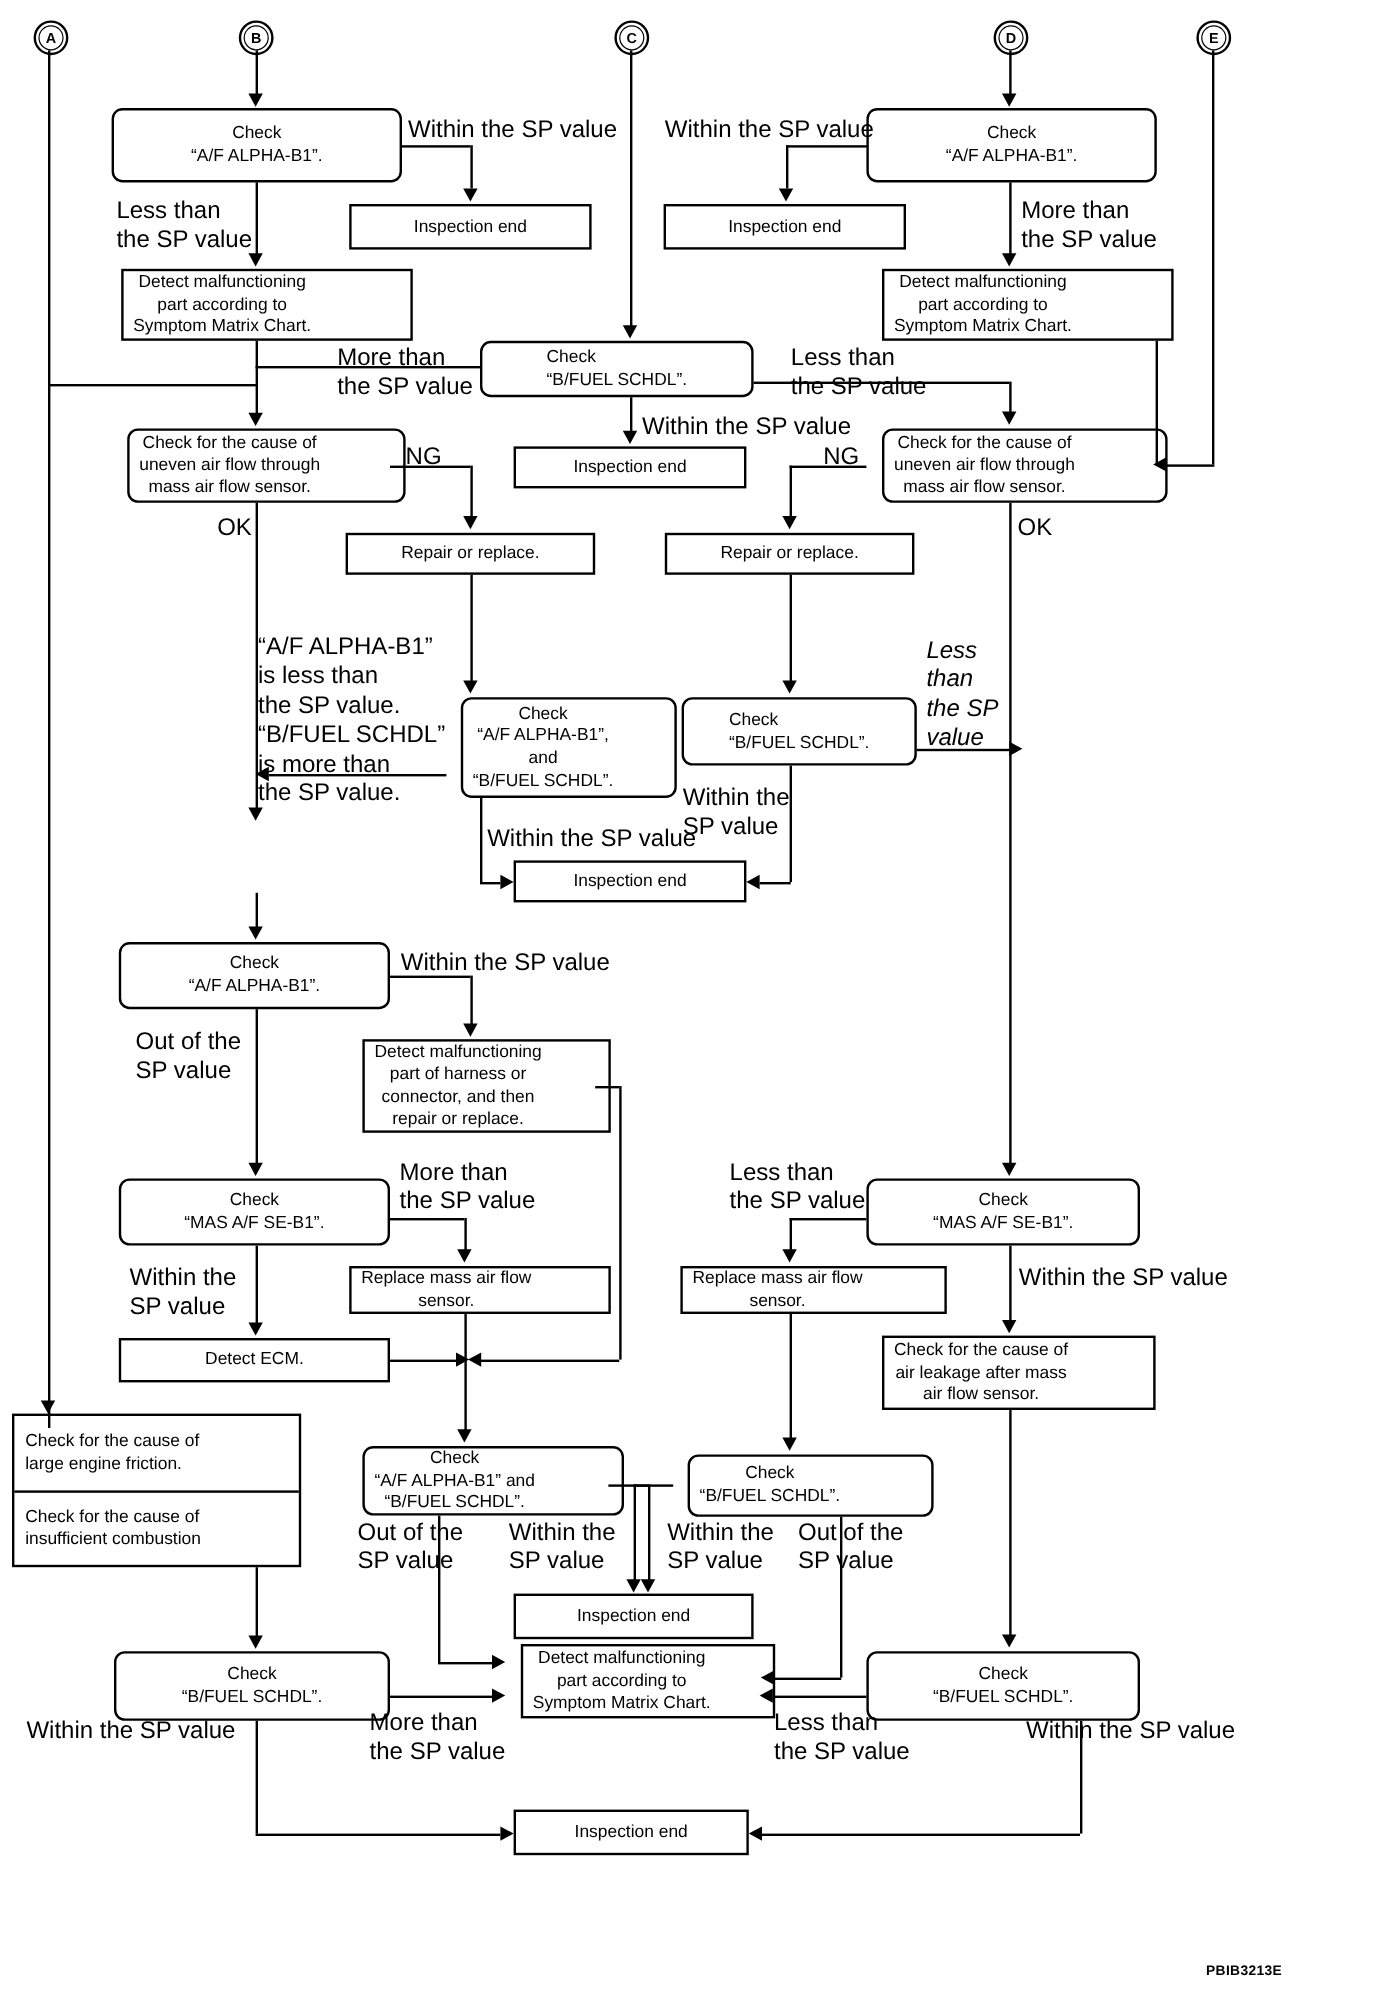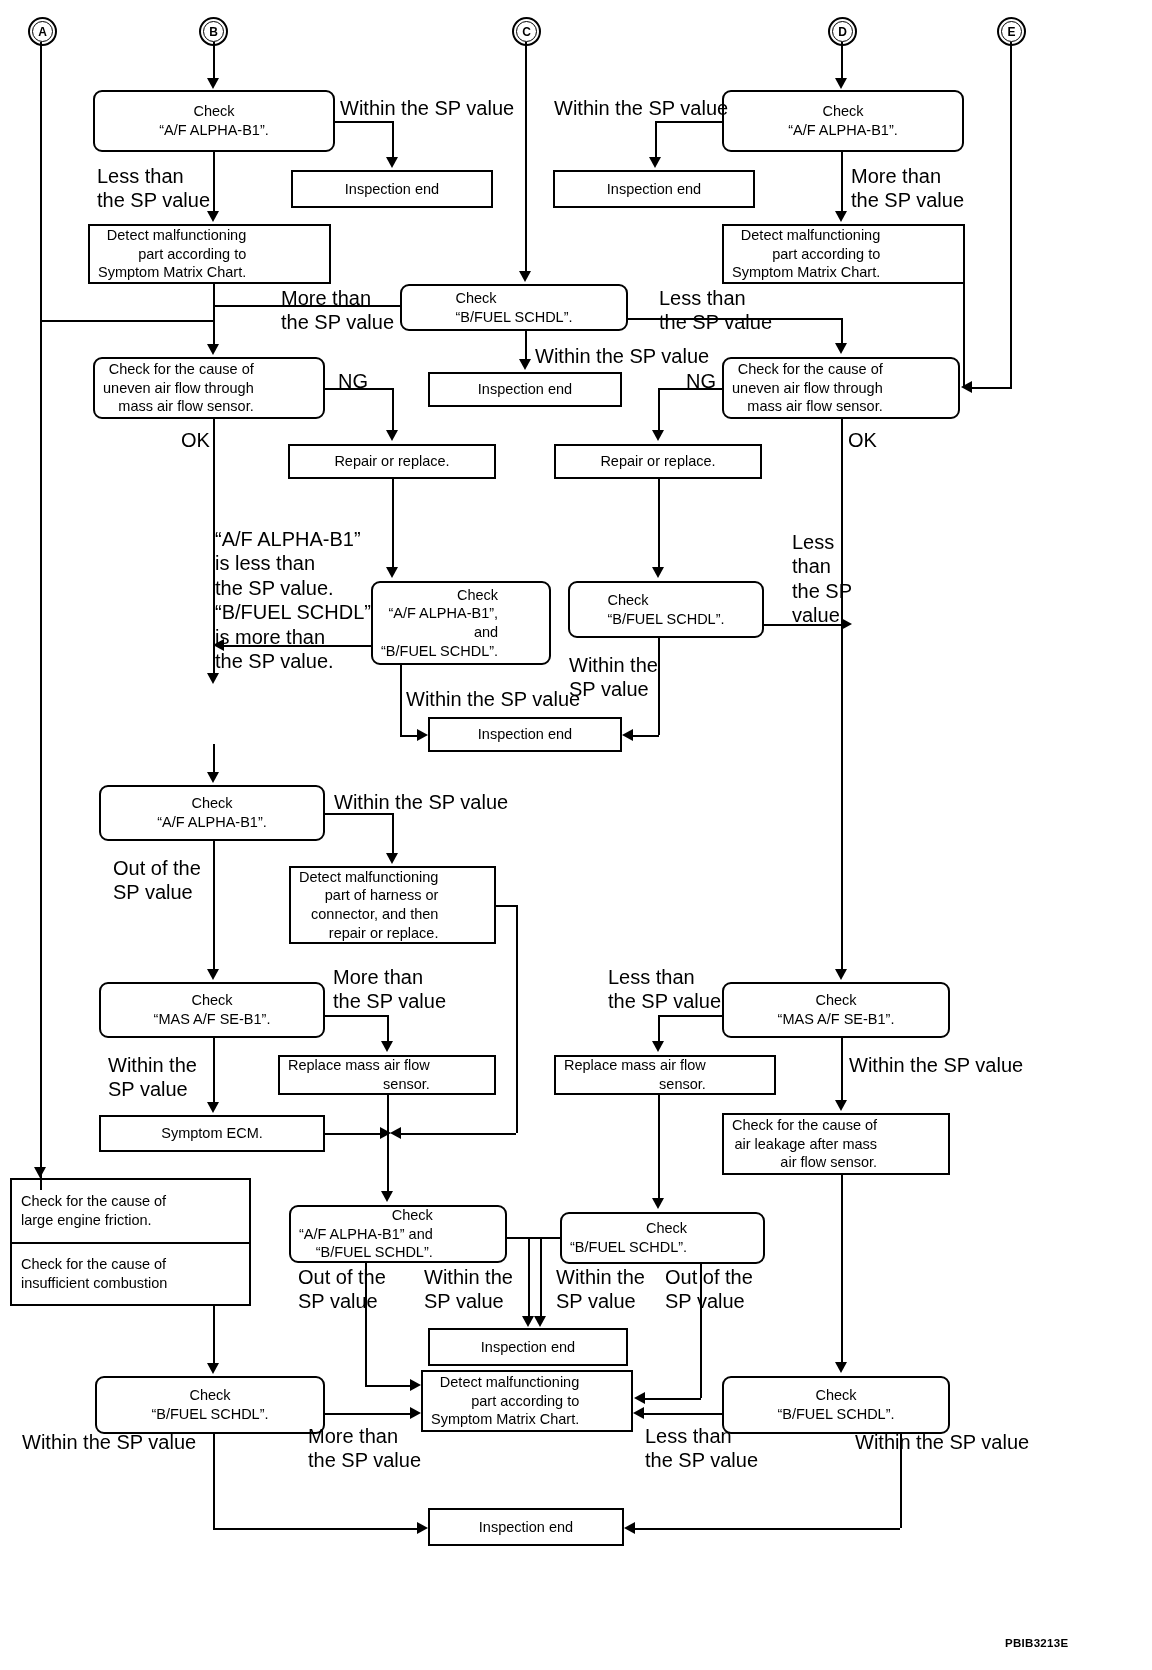--- a/index.html
+++ b/index.html
@@ -4,21 +4,21 @@
 <style>
   html,body{margin:0;padding:0;background:#ffffff;}
   #canvas{position:relative;width:1152px;height:1670px;background:#ffffff;
           font-family:"Liberation Sans","DejaVu Sans",sans-serif;color:#000000;
           overflow:hidden;}
   
   .box{position:absolute;box-sizing:border-box;border:2px solid #000;background:#fff;
        font-size:14.5px;line-height:1.28;padding:5px 8px;white-space:pre-line;}
   .box.rnd{border-radius:9px;}
   .box.ctr{display:flex;align-items:center;justify-content:center;text-align:center;}
-  .box.lft{display:flex;align-items:center;justify-content:flex-start;text-align:right;}
+  .box.lft{display:flex;align-items:center;justify-content:flex-start;text-align:center;margin-left:13px;}
   .box.cl{display:flex;align-items:center;justify-content:center;text-align:left;}
   
   .h{position:absolute;height:0;border-top:2px solid #000;}
   .v{position:absolute;width:0;border-left:2px solid #000;}
   
   .ar{position:absolute;width:0;height:0;}
   .ar.d{border-left:6px solid transparent;border-right:6px solid transparent;border-top:11px solid #000;}
   .ar.l{border-top:6px solid transparent;border-bottom:6px solid transparent;border-right:11px solid #000;}
   .ar.r{border-top:6px solid transparent;border-bottom:6px solid transparent;border-left:11px solid #000;}
   
@@ -104,21 +104,21 @@
   <div class="box rnd ctr" style="left:99px;top:982px;width:226px;height:56px;">Check
 “MAS A/F SE-B1”.</div>
   <div class="box rnd ctr" style="left:722px;top:982px;width:228px;height:56px;">Check
 “MAS A/F SE-B1”.</div>
 
   <div class="box lft" style="left:278px;top:1055px;width:218px;height:40px;">Replace mass air flow
 sensor.</div>
   <div class="box lft" style="left:554px;top:1055px;width:222px;height:40px;">Replace mass air flow
 sensor.</div>
 
-  <div class="box ctr" style="left:99px;top:1115px;width:226px;height:37px;">Symptom ECM.</div>
+  <div class="box ctr" style="left:99px;top:1115px;width:226px;height:37px;">Detect ECM.</div>
   <div class="box lft" style="left:722px;top:1113px;width:228px;height:62px;">Check for the cause of
 air leakage after mass
 air flow sensor.</div>
 
   <div class="stack" style="left:10px;top:1178px;width:241px;height:128px;">
     <div style="height:50%;">Check for the cause of
 large engine friction.</div>
     <div style="height:50%;">Check for the cause of
 insufficient combustion</div>
   </div>
@@ -310,21 +310,21 @@
   <div class="lb" style="left:686px;top:369px;">NG</div>
   <div class="lb" style="left:181px;top:428px;">OK</div>
   <div class="lb" style="left:848px;top:428px;">OK</div>
 
   <div class="lb" style="left:215px;top:527px;">“A/F ALPHA-B1”
 is less than
 the SP value.
 “B/FUEL SCHDL”
 is more than
 the SP value.</div>
-  <div class="lb" style="left:792px;top:530px;">Less
+  <div class="lb" style="left:772px;top:530px;font-style:italic;">Less
 than
 the SP
 value</div>
   <div class="lb" style="left:569px;top:653px;">Within the
 SP value</div>
   <div class="lb" style="left:406px;top:687px;">Within the SP value</div>
   <div class="lb" style="left:672px;top:590px;"></div>
 
   <div class="lb" style="left:730px;top:665px;"></div>
   <div class="lb" style="left:664px;top:344px;"></div>

